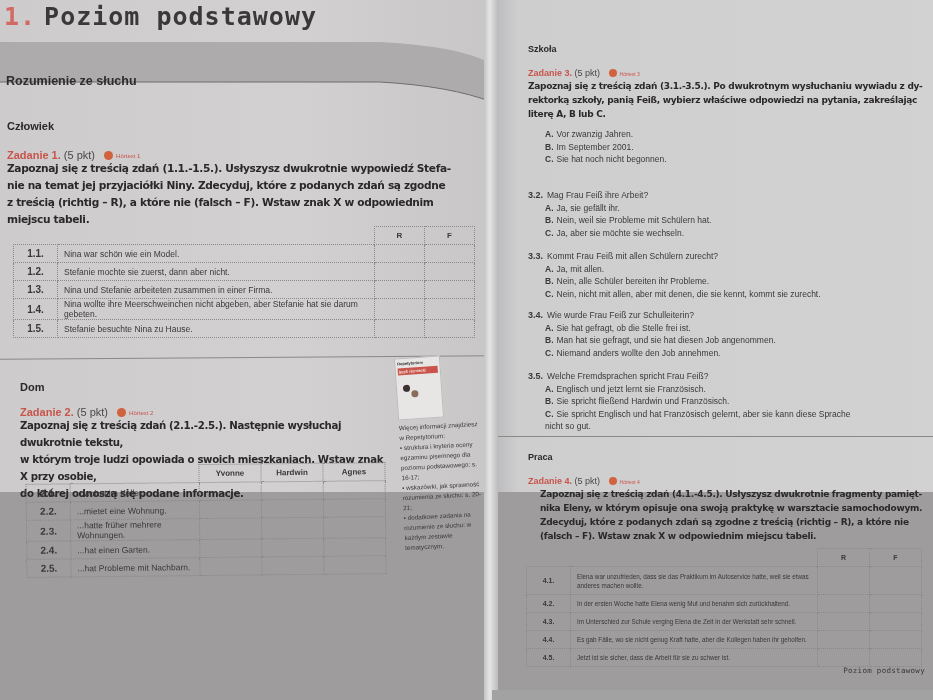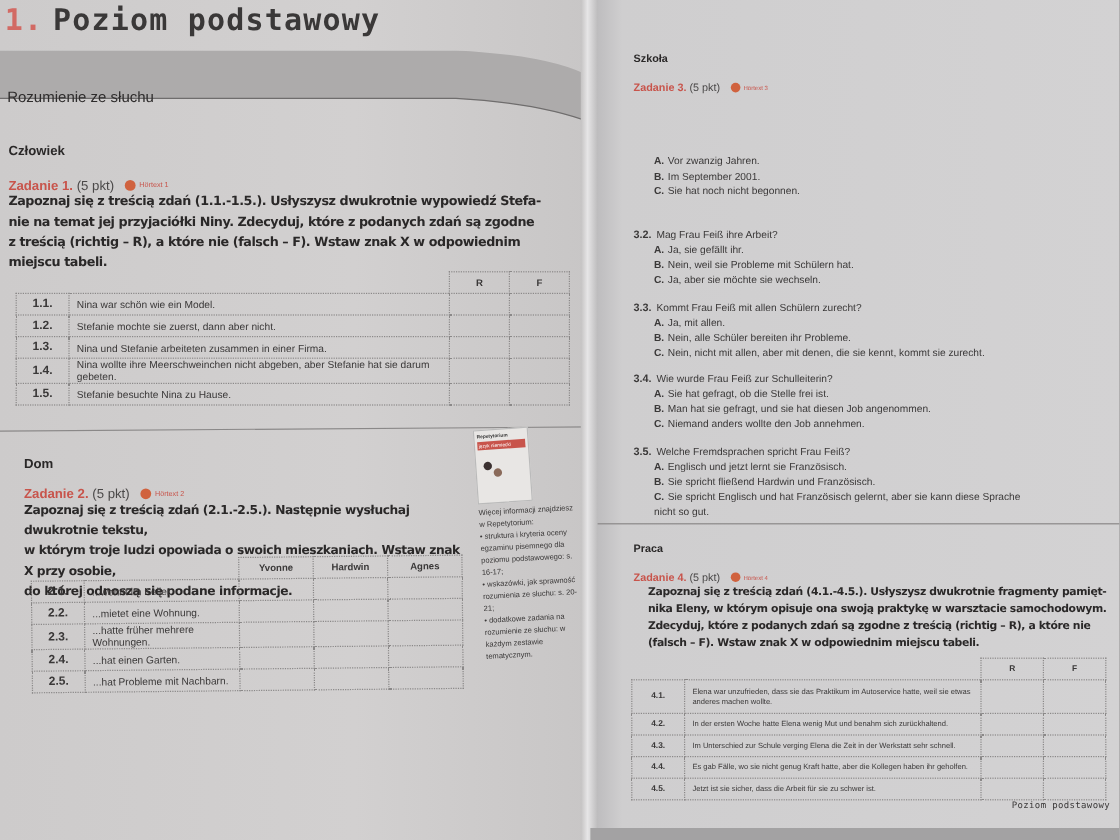--- a/index.html
+++ b/index.html
@@ -1,29 +1,29 @@
 <!DOCTYPE html>
 <html><head>
   <meta charset="utf-8">
   <style>
     * { box-sizing: border-box; margin: 0; padding: 0; }
     html, body { width: 933px; height: 700px; overflow: hidden; background: #9e9c9c; }
     body { position: relative; font-family: "Liberation Sans", sans-serif; color: #2a2828; }
 
-    .page { position: absolute; top: 0; height: 700px; }
+    .page { position: absolute; top: 0; height: 492px; }
     .page-left { left: 0; width: 492px; background: linear-gradient(90deg, #cdcbcb 0%, #d2d0d0 60%, #c8c6c6 100%); }
     .page-right { left: 492px; width: 441px; background: linear-gradient(90deg, #b9b8ba 0%, #cfcecf 6%, #d3d2d3 100%); }
     .gutter { position: absolute; left: 484px; top: 0; width: 14px; height: 700px; background: linear-gradient(90deg, #c4c2c2, #e6e5e6 40%, #bdbcbd); }
     .bottom-shadow { position: absolute; left: 492px; top: 690px; width: 441px; height: 10px; background: #a3a2a3; }
 
     .title { position: absolute; left: 4px; top: 2px; font-family: "DejaVu Sans Mono", monospace; font-size: 25px; font-weight: bold; letter-spacing: 1px; color: #3a3838; white-space: nowrap; }
     .title .num { color: #d26a64; margin-right: 8px; }
 
     .band { position: absolute; left: 0; top: 42px; width: 492px; height: 60px; }
-    .band-label { position: absolute; left: 6px; top: 74px; font-size: 12.5px; font-weight: normal; color: #2e2c2c; }
+    .band-label { position: absolute; left: 6px; top: 74px; font-size: 12.5px; font-weight: bold; color: #2e2c2c; }
 
     .section-head { position: absolute; font-size: 11px; font-weight: bold; color: #2a2828; }
 
     .task-line { position: absolute; font-size: 11px; white-space: nowrap; }
     .task-name { color: #c8544b; font-weight: bold; }
     .task-pts { color: #4a4848; }
     .audio { display: inline-block; width: 9px; height: 9px; border-radius: 50%; background: #d0623e; vertical-align: middle; margin-left: 6px; position: relative; top: -1px; }
     .audio-lbl { font-size: 6px; color: #c8544b; margin-left: 3px; vertical-align: middle; }
 
     .instr { position: absolute; font-size: 10.6px; font-weight: bold; line-height: 17px; color: #2a2828; font-family: "DejaVu Sans", sans-serif; letter-spacing: -0.35px; }
@@ -201,20 +201,25 @@
 </div>
 
 <div class="page page-right">
   <div class="section-head" style="left:36px; top:44px; font-size:9px;">Szkoła</div>
 
   <div class="task-line" style="left:36px; top:68px; font-size:9px;">
     <span class="task-name">Zadanie 3.</span>
     <span class="task-pts">(5 pkt)</span>
     <span class="audio" style="width:8px;height:8px;"></span><span class="audio-lbl" style="font-size:5px;">Hörtext 3</span>
   </div>
+  <div class="instr-r" style="left:36px; top:79px; width:400px;">
+    <div>Zapoznaj się z treścią zdań (3.1.-3.5.). Po dwukrotnym wysłuchaniu wywiadu z dy-</div>
+    <div>rektorką szkoły, panią Feiß, wybierz właściwe odpowiedzi na pytania, zakreślając</div>
+    <div>literę A, B lub C.</div>
+  </div>
 
   <div class="q" style="left:36px; top:128px;">
     <div class="opt"><b>A.</b><span>Vor zwanzig Jahren.</span></div>
     <div class="opt"><b>B.</b><span>Im September 2001.</span></div>
     <div class="opt"><b>C.</b><span>Sie hat noch nicht begonnen.</span></div>
   </div>
 
   <div class="q" style="left:36px; top:189px;">
     <div><span class="qn">3.2.</span><span>Mag Frau Feiß ihre Arbeit?</span></div>
     <div class="opt"><b>A.</b><span>Ja, sie gefällt ihr.</span></div>

